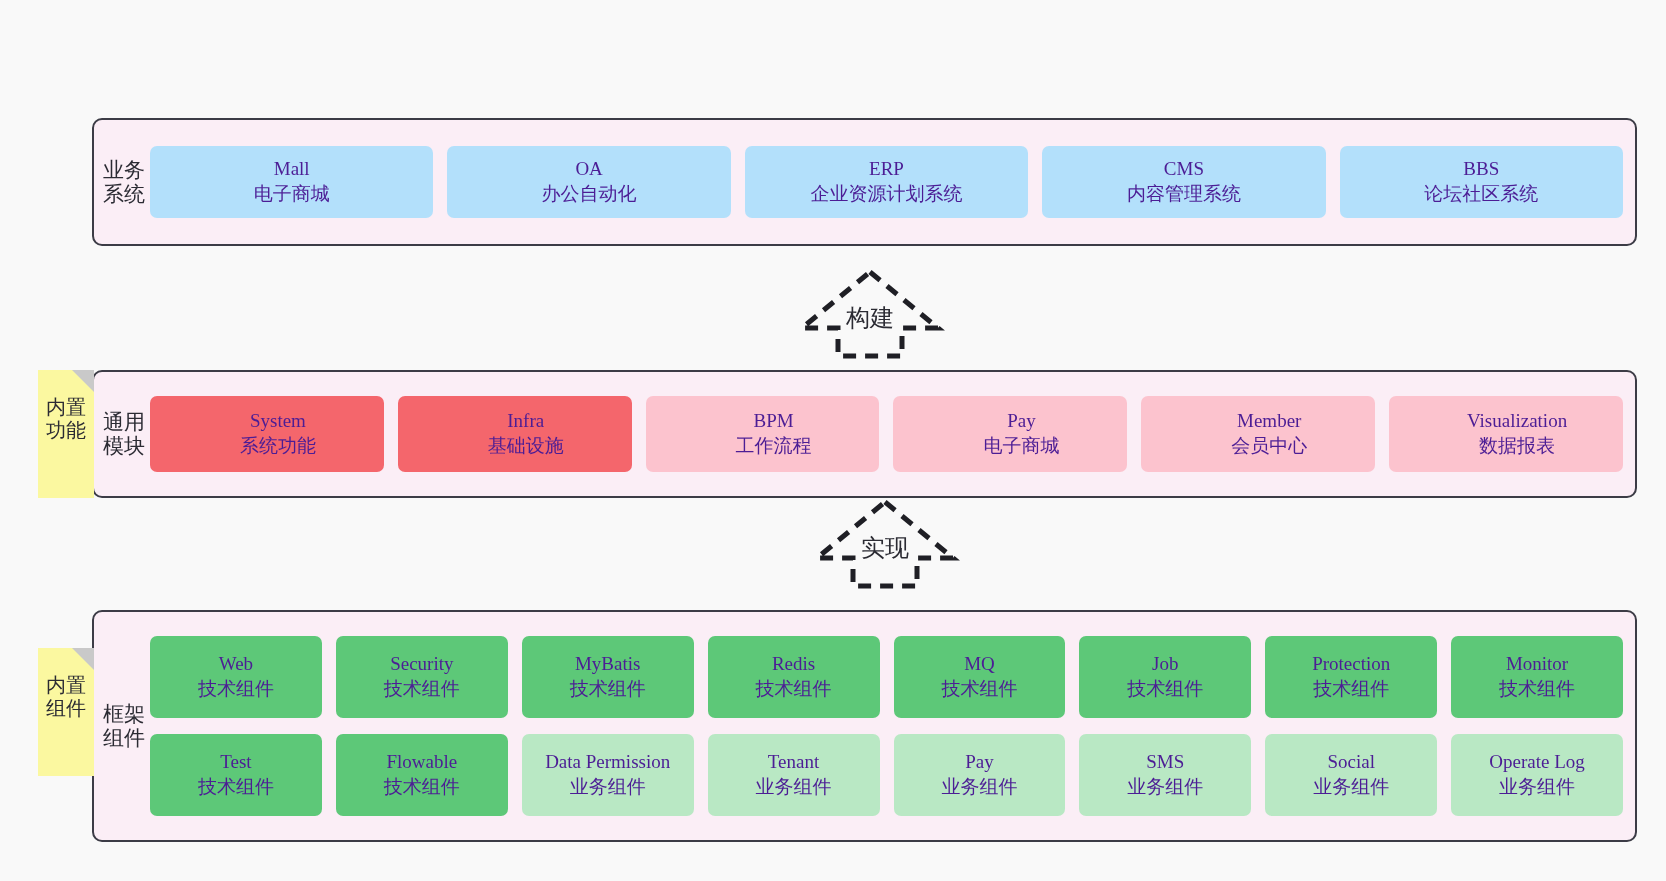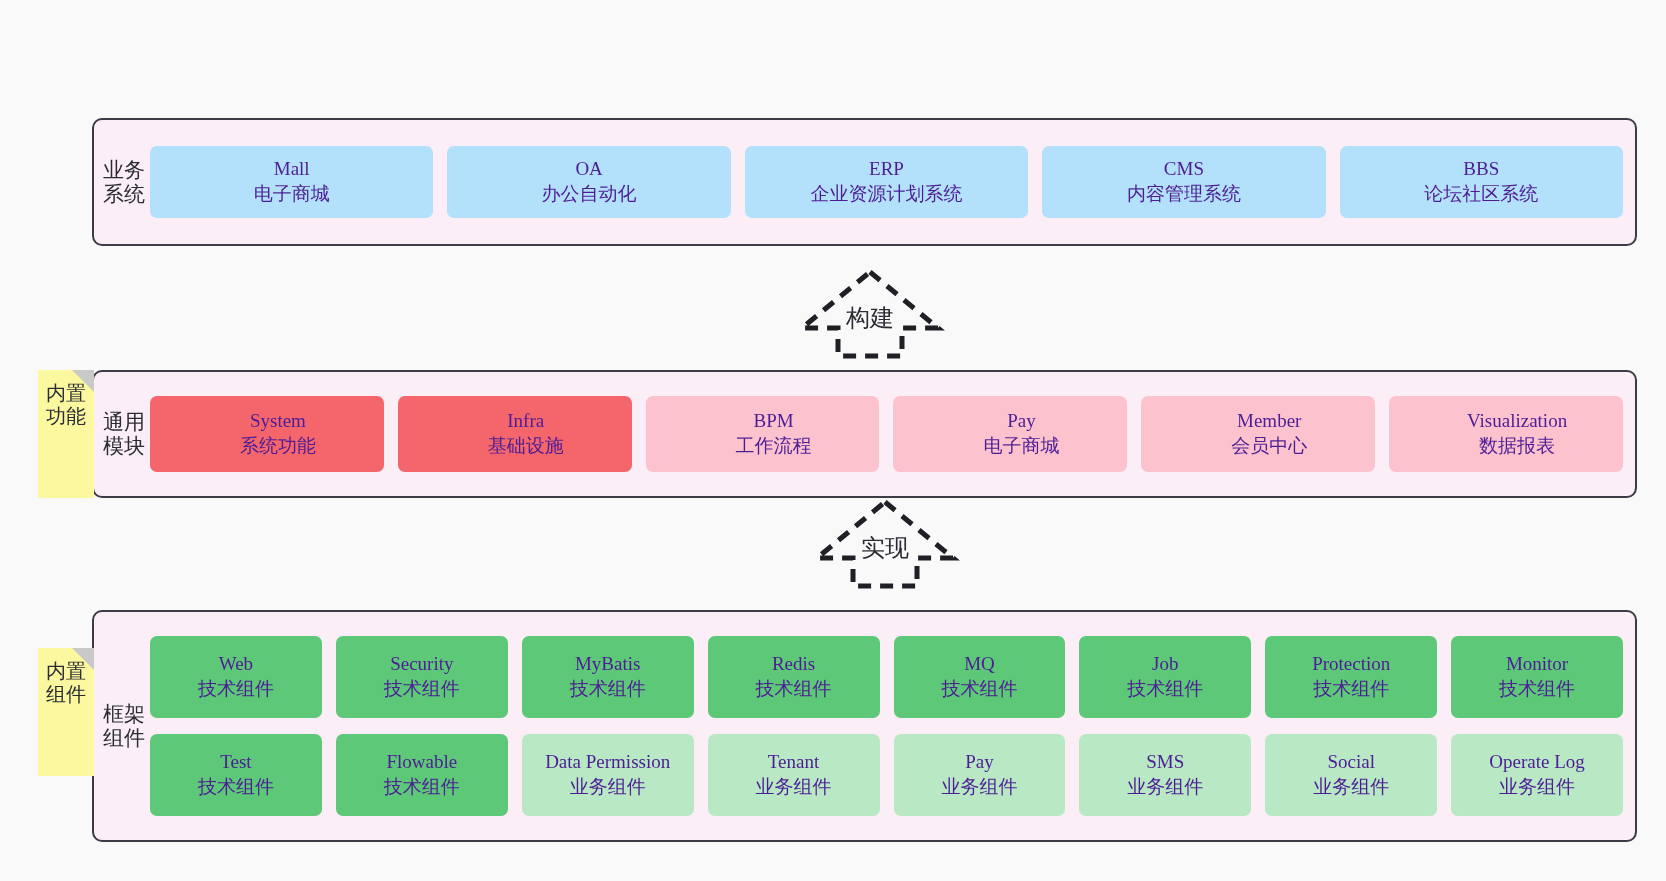--- a/index.html
+++ b/index.html
@@ -95,21 +95,21 @@
   
   .note {
     position: absolute;
     background: #fbf8a0;
     width: 56px;
     font-size: 20px;
     line-height: 1.14;
     color: #2b2b33;
     text-align: center;
     box-sizing: border-box;
-    padding: 12px 6px 10px 6px;
+    padding: 26px 6px 10px 6px;
     word-break: break-all;
     z-index: 1;
   }
   .note .fold {
     position: absolute;
     top: 0;
     right: 0;
     width: 0;
     height: 0;
     border-left: 22px solid transparent;

